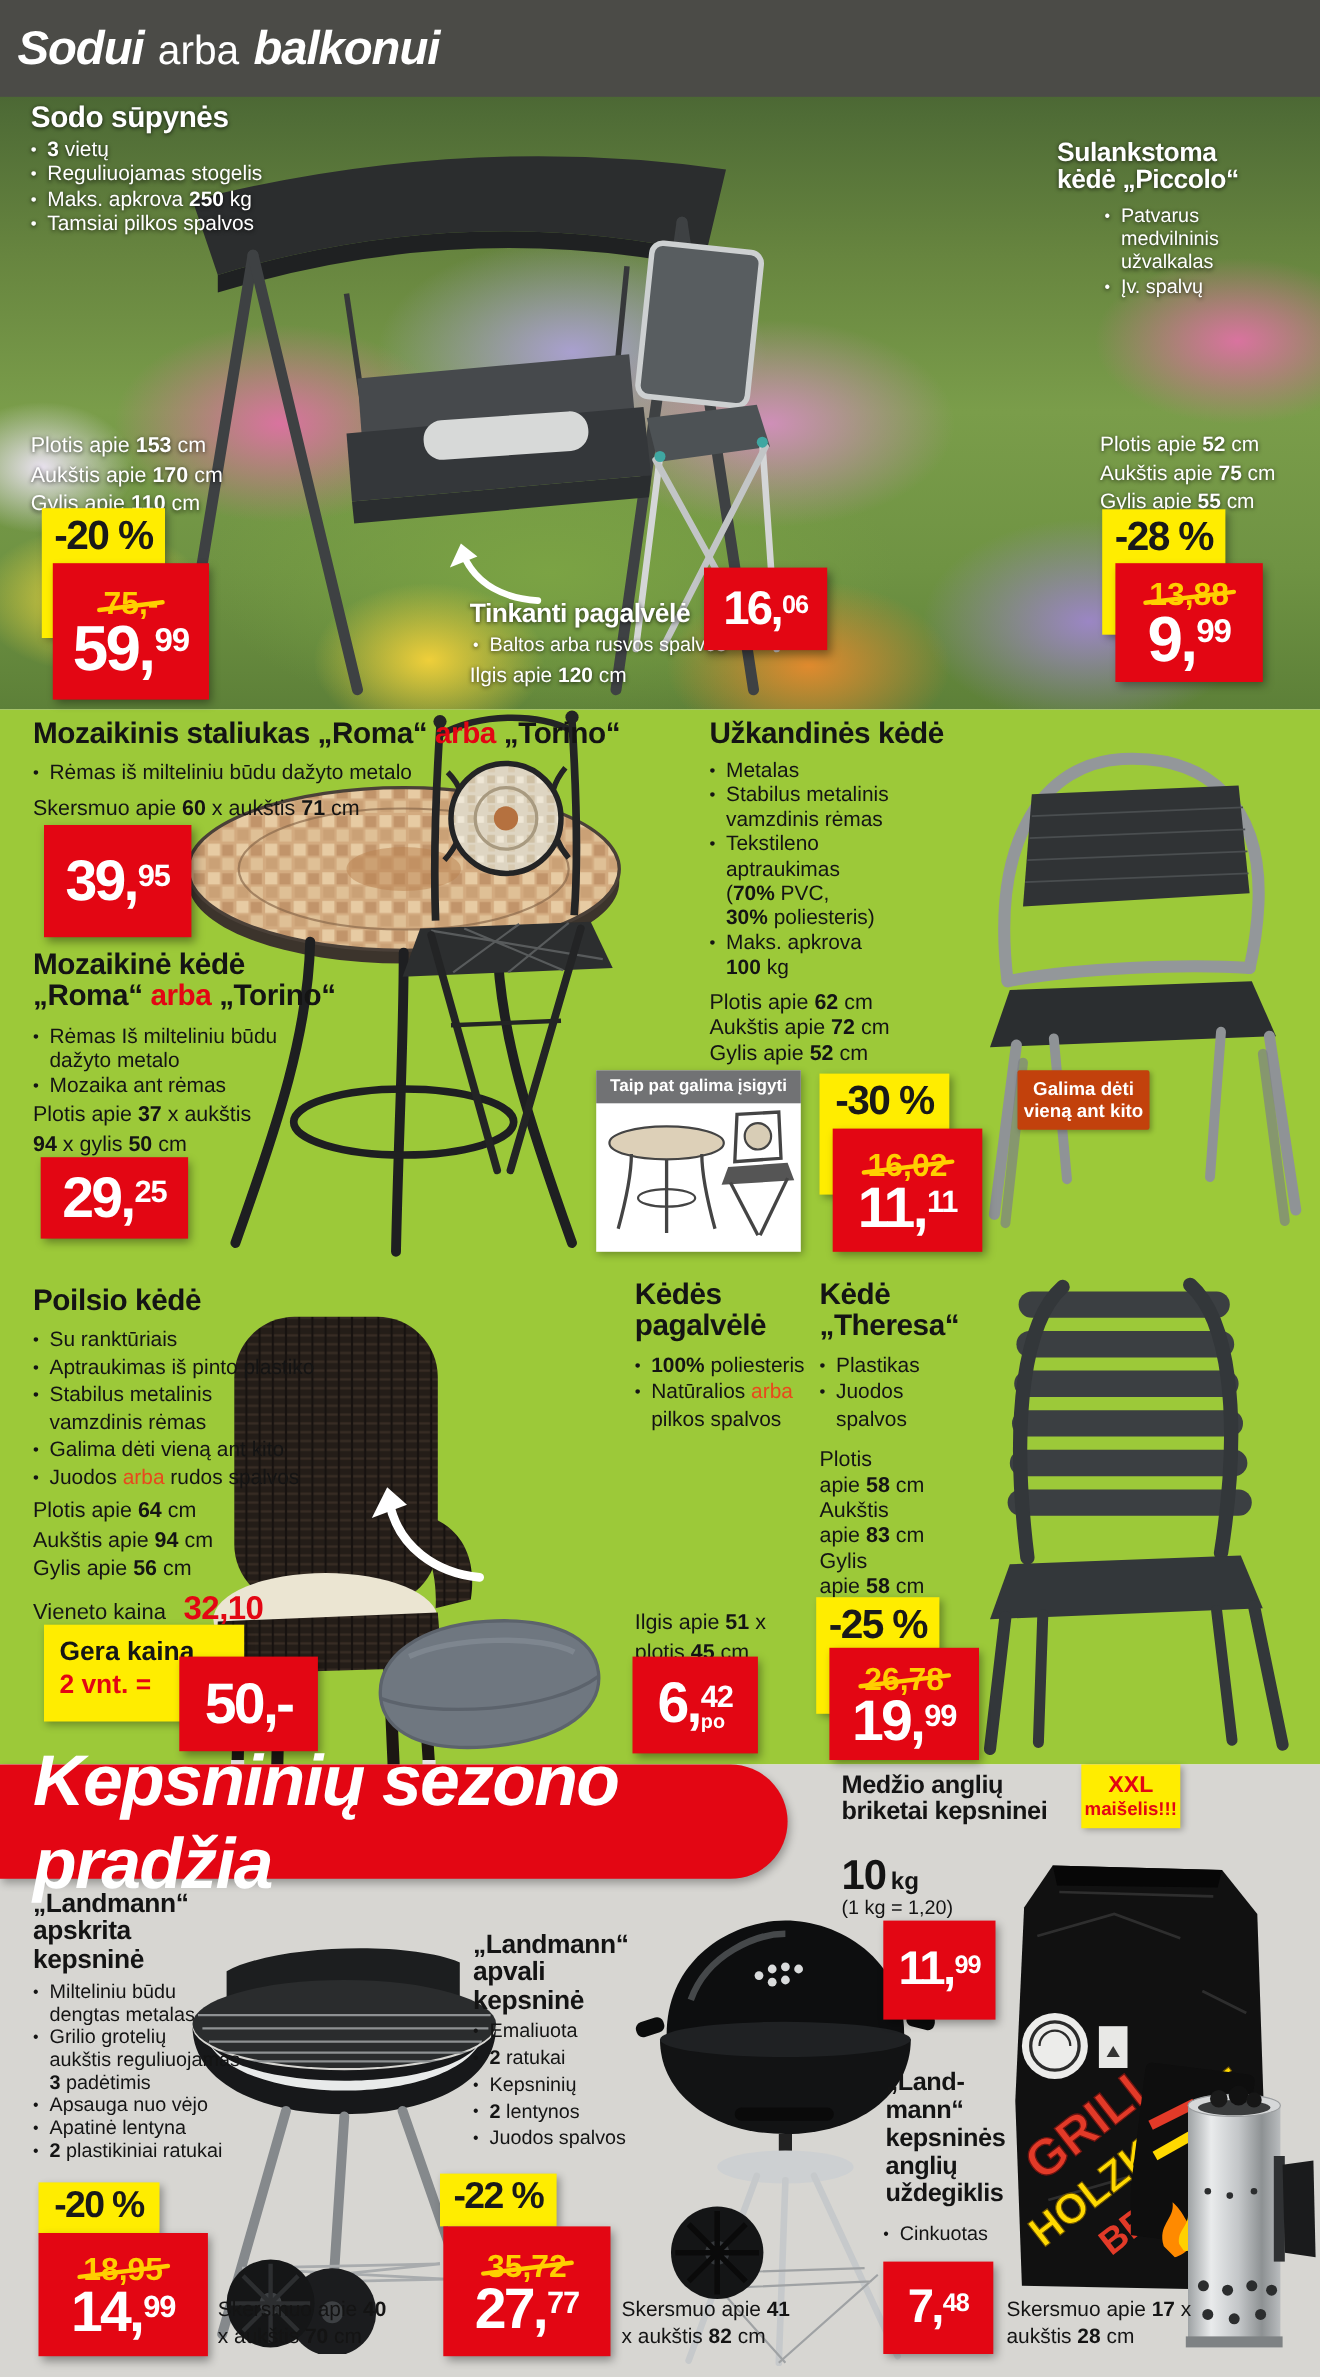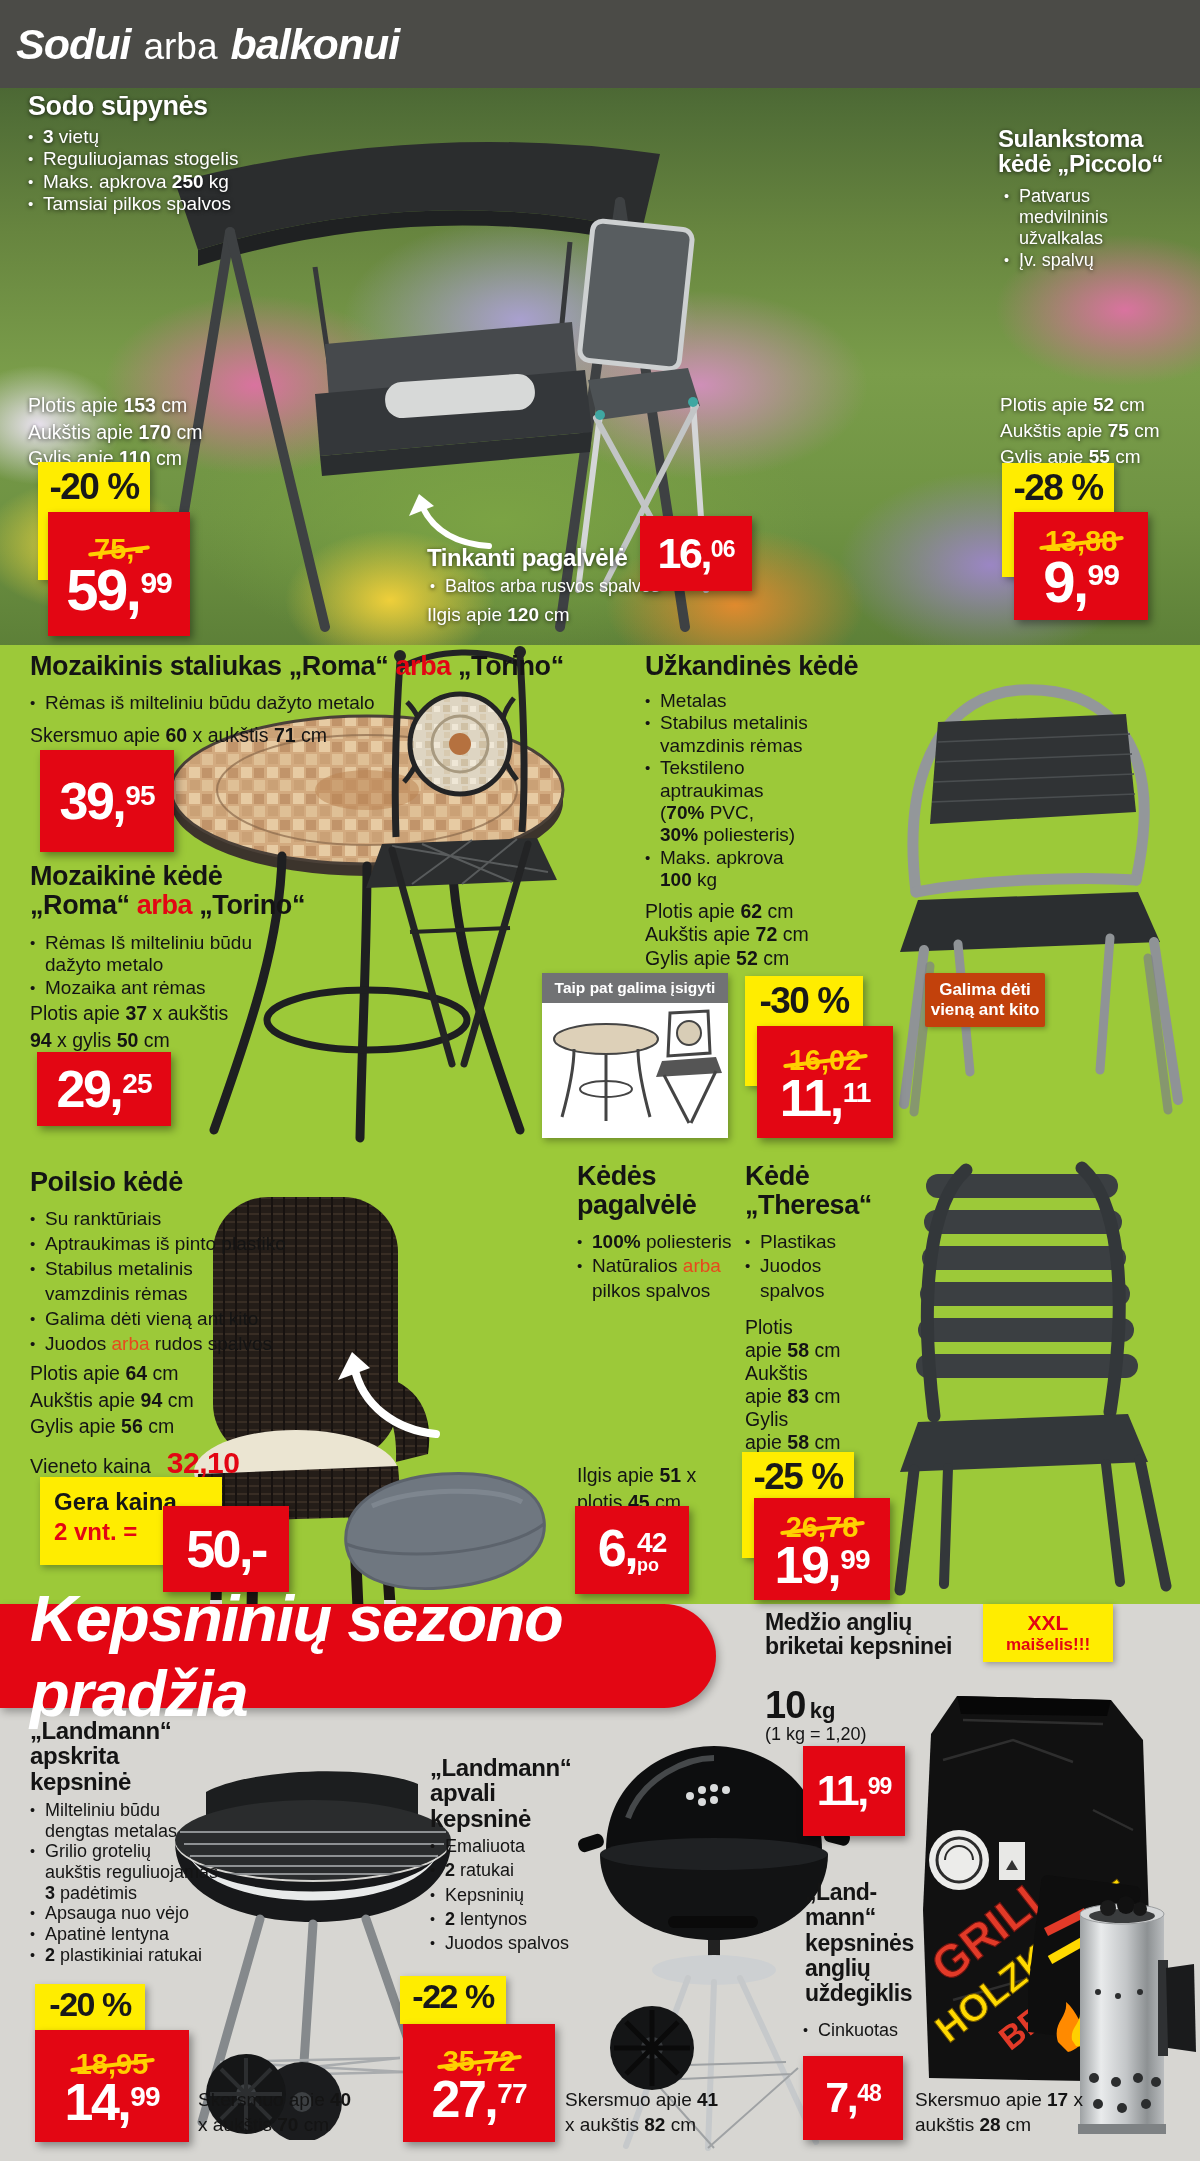--- a/index.html
+++ b/index.html
@@ -154,21 +154,21 @@
   </div>
   <div class="abs pbox" style="left:640px;top:516px;width:112px;height:75px">
     <div class="pr md">
         <span class="int">16,</span>
         <span class="frac">
           <span class="dec">06</span>
         </span>
       </div>
   </div>
 
-  <div class="abs title sm pw z2" style="left:998px;top:126px">
+  <div class="abs title sm pw z2" style="left:961px;top:126px">
     <div>Sulankstoma</div>
     <div>kėdė „Piccolo“</div>
   </div>
   <div class="abs bullets pw z2" style="left:1004px;top:186px;font-size:18px">
     <div class="ln d"><span class="autobold">Patvarus</span></div>
     <div class="ln c"><span class="autobold">medvilninis</span></div>
     <div class="ln c"><span class="autobold">užvalkalas</span></div>
     <div class="ln d"><span class="autobold">Įv. spalvų</span></div>
   </div>
   <div class="abs dims pw z2" style="left:1000px;top:392px;font-size:19px">
@@ -630,21 +630,21 @@
   </div>
   <div class="abs dims z2" style="left:565px;top:2088px;font-size:19px;line-height:1.3">
     <div class="autobold">Skersmuo apie <b>41</b></div>
     <div class="autobold">x aukštis <b>82 </b>cm</div>
   </div>
 
   <div class="abs title sm z2" style="left:765px;top:1610px;font-size:23px">
     <div>Medžio anglių</div>
     <div>briketai kepsninei</div>
   </div>
-  <div class="abs xxl" style="left:983px;top:1604px;width:130px;height:58px">
+  <div class="abs xxl" style="left:983px;top:1604px;width:90px;height:58px">
     <span class="x1">XXL</span>
     <span class="x2">maišelis!!!</span>
   </div>
   <div class="abs z2" style="left:765px;top:1684px;font-weight:800">
     <span style="font-size:38px;letter-spacing:-1px">10</span>
     <span style="font-size:22px">kg</span>
   </div>
   <div class="abs z2" style="left:765px;top:1724px;font-size:18px">(1 kg = 1,20)</div>
   <div class="abs pbox" style="left:803px;top:1746px;width:102px;height:90px">
     <div class="pr md">

